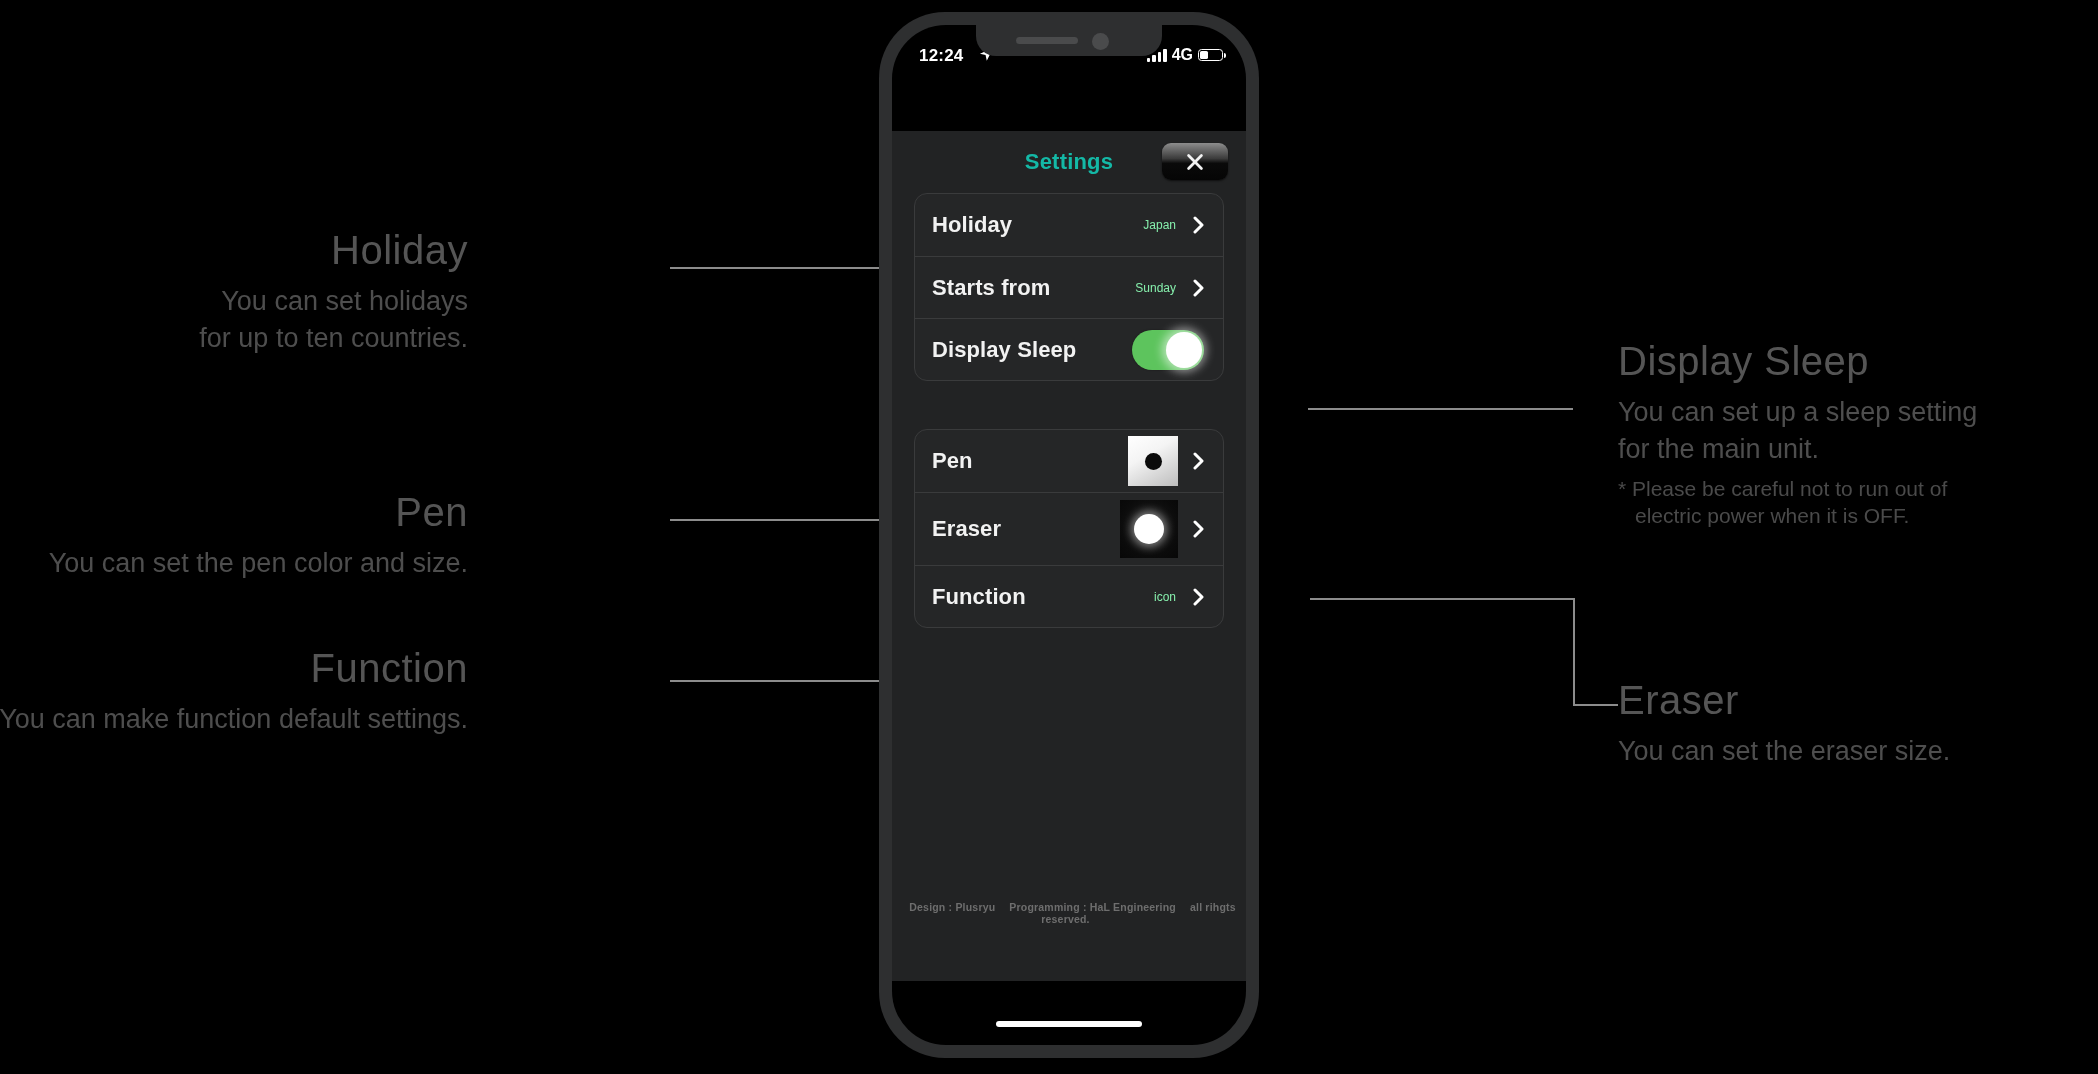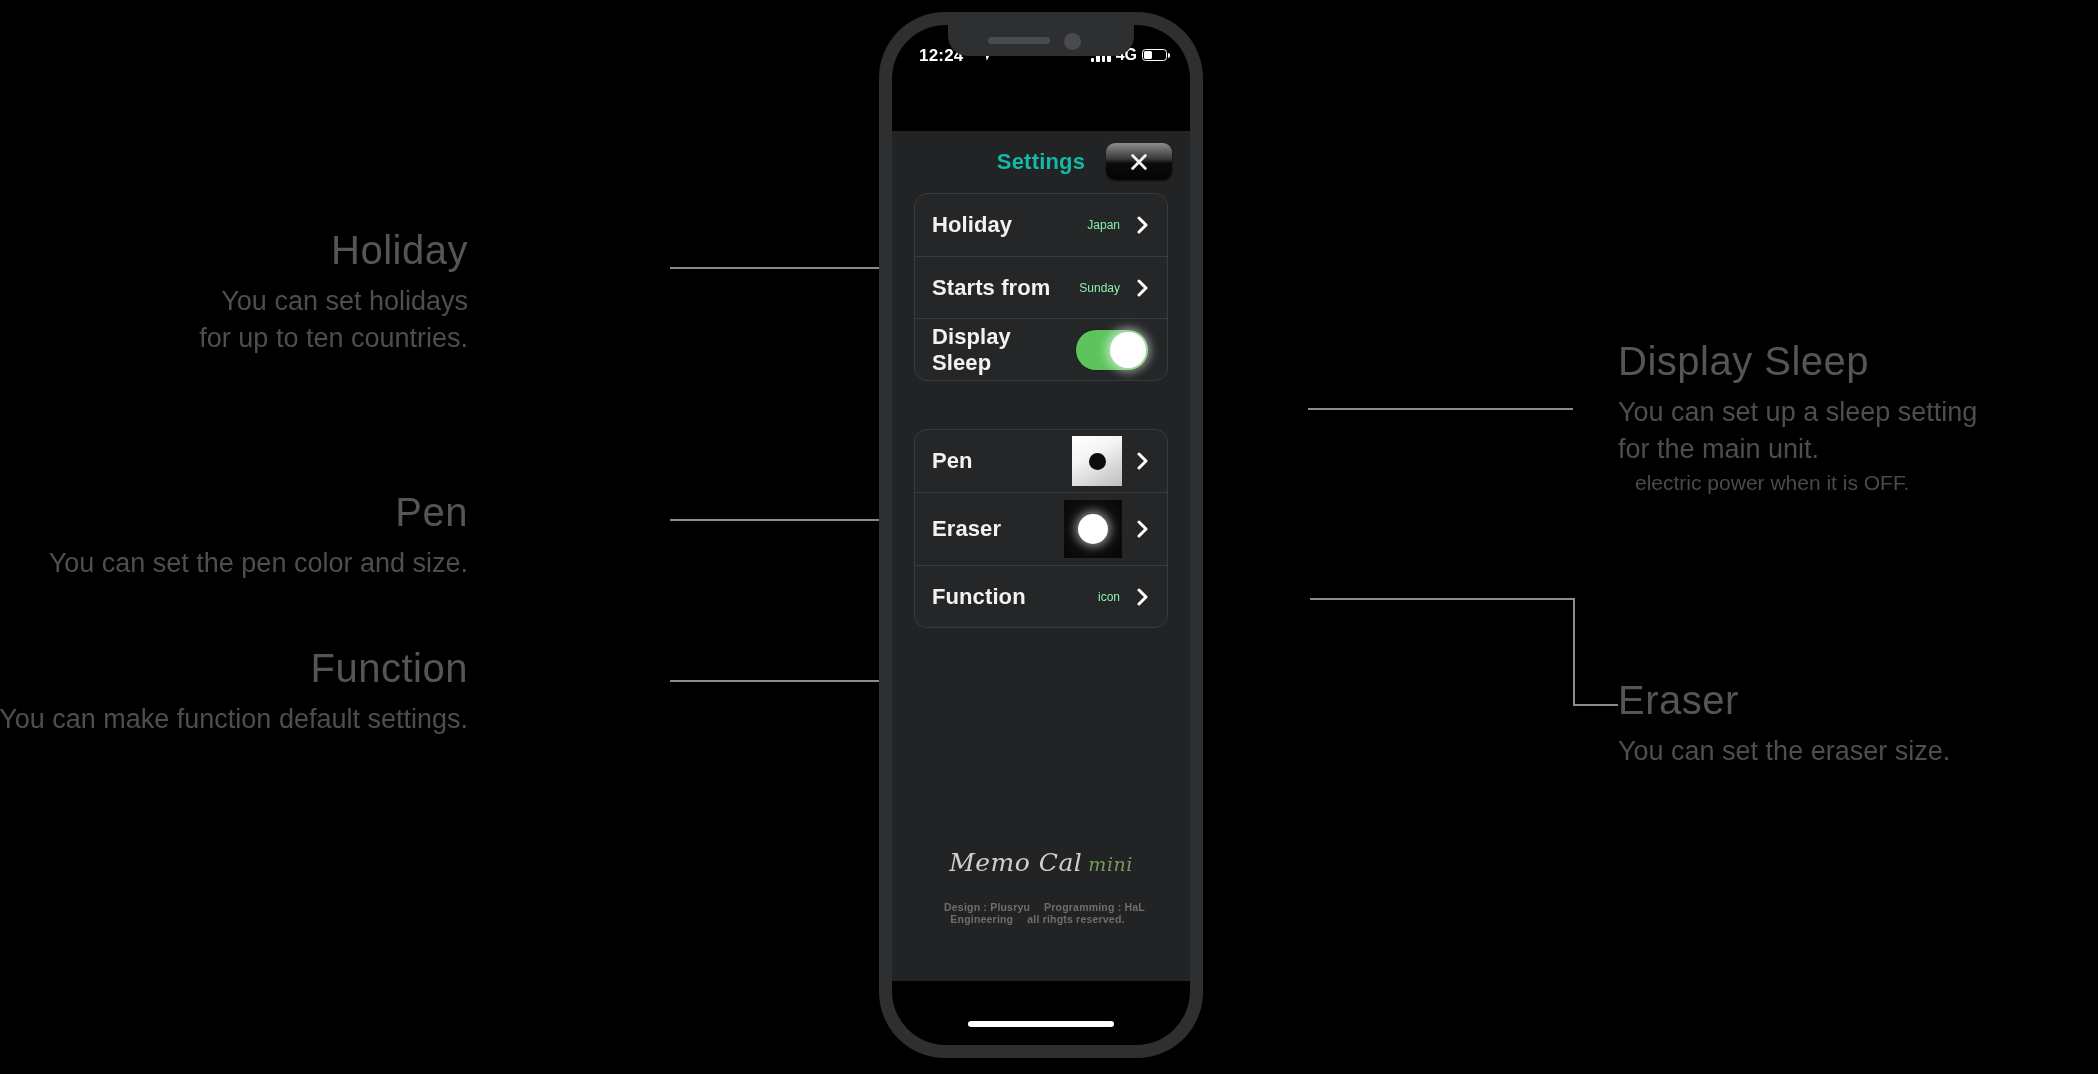--- a/index.html
+++ b/index.html
@@ -29,21 +29,21 @@
   .anno.left  { text-align:right; }
 
   
   .lead { position:absolute; background:#8c8c8c; }
   .lead.h { height:2px; }
   .lead.v { width:2px; }
 
   
   #phone {
     position:absolute; left:879px; top:12px;
-    width:324px; height:1046px;
+    width:380px; height:1046px;
     border-radius:66px;
     background:#2e2f30;
     padding:13px;
   }
   #phone-inner {
     position:relative; width:100%; height:100%;
     border-radius:54px; background:#000; overflow:hidden;
   }
   .notch {
     position:absolute; top:0; left:50%; transform:translateX(-50%);
@@ -200,20 +200,21 @@
 <div class="anno left" style="right:1630px; top:646px; width:740px;">
   <div class="anno-title">Function</div>
   <div class="anno-desc" style="margin-top:11px;">You can make function default settings.</div>
 </div>
 <div class="lead h" style="left:670px; top:680px; width:260px;"></div>
 
 <div class="anno right" style="left:1618px; top:339px;">
   <div class="anno-title">Display Sleep</div>
   <div class="anno-desc" style="margin-top:11px;">You can set up a sleep setting</div>
   <div class="anno-desc">for the main unit.</div>
+  <div class="anno-note" style="margin-top:6px;">* Please be careful not to run out of</div>
   <div class="anno-note" style="padding-left:17px;">electric power when it is OFF.</div>
 </div>
 <div class="lead h" style="left:1308px; top:408px; width:265px;"></div>
 
 <div class="anno right" style="left:1618px; top:678px;">
   <div class="anno-title">Eraser</div>
   <div class="anno-desc" style="margin-top:11px;">You can set the eraser size.</div>
 </div>
 
 <div class="lead h" style="left:1310px; top:598px; width:265px;"></div>
@@ -315,23 +316,20 @@
           <div class="row-value">icon</div>
           <div class="chev">
             <svg width="12" height="18" viewBox="0 0 12 18">
               <path d="M2 2 L9 9 L2 16" stroke="#fff" stroke-width="3" fill="none" stroke-linecap="round" stroke-linejoin="round"></path>
             </svg>
           </div>
         </div>
       </div>
 
       <div class="brand">
-        <div class="brand-name">
-          <span>Memo Cal</span><span class="mini">mini</span>
-        </div>
         <div class="brand-credit">
           <span>Design : Plusryu</span><span>Programming : HaL Engineering</span><span>all rihgts reserved.</span>
         </div>
       </div>
 
     </div>
 
     <div class="home-ind"></div>
 
   </div>

